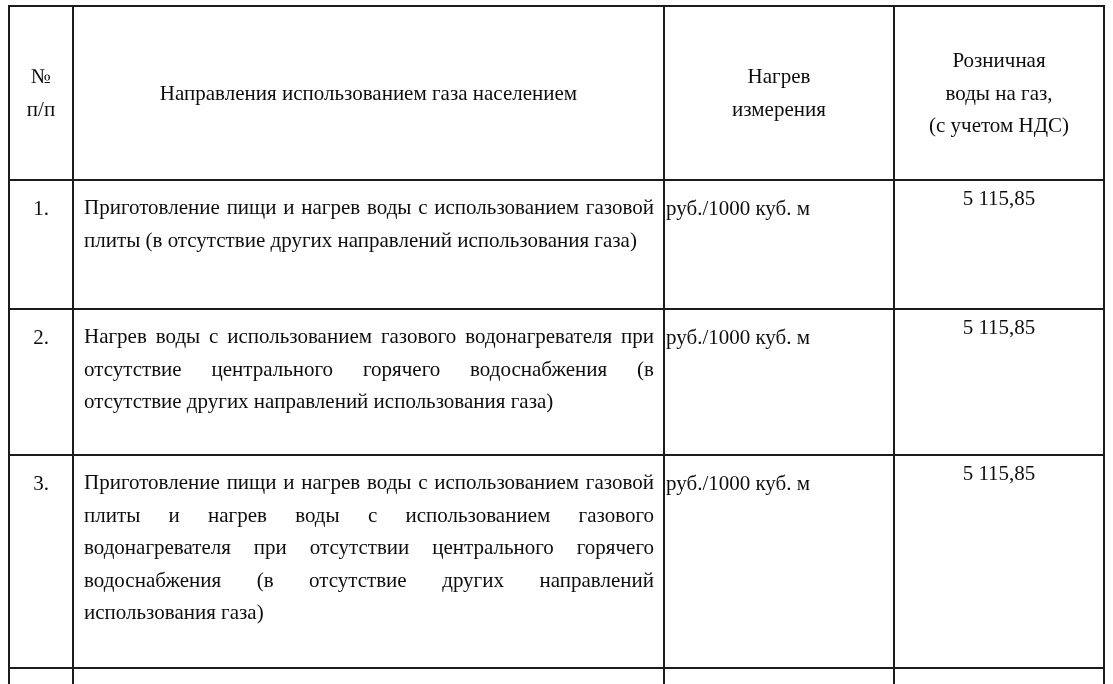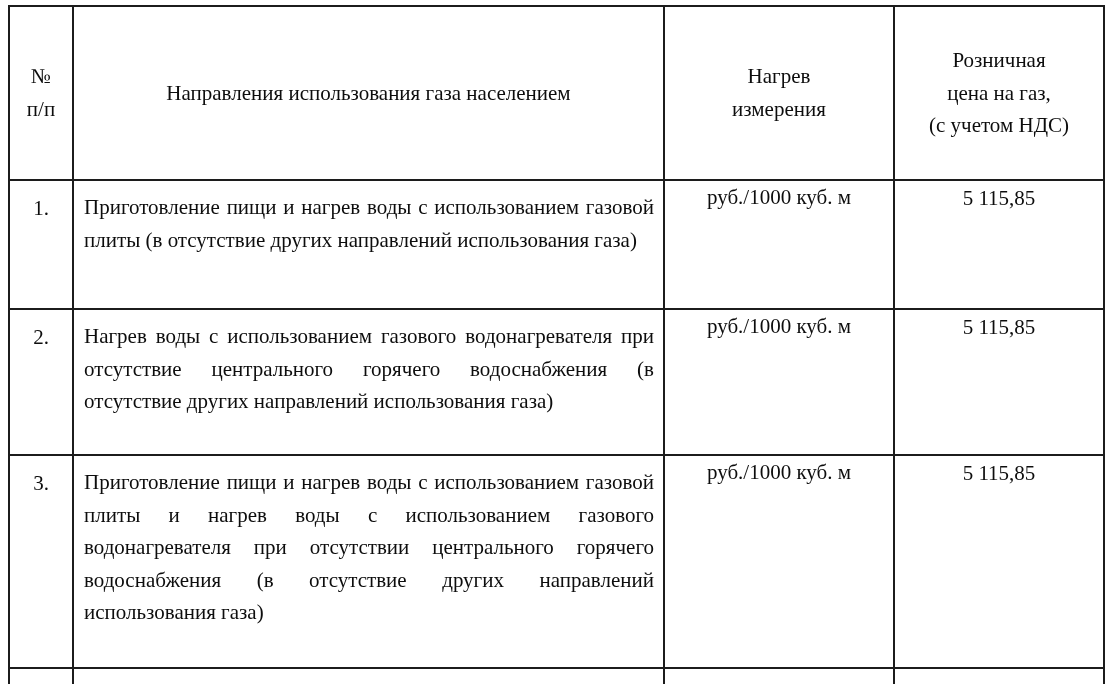--- a/index.html
+++ b/index.html
@@ -57,48 +57,47 @@
     vertical-align: top;
     padding-top: 11px;
   }
   td.cell-direction {
     text-align: justify;
     vertical-align: top;
     padding: 10px 9px 6px 10px;
     font-family: Liberation Serif, serif;
   }
   td.cell-unit {
-    text-align: center;
     vertical-align: top;
-    padding-top: 0;
+    padding-top: 11px;
   }
   td.cell-price {
     text-align: center;
     vertical-align: top;
   }
 </style>
 </head>
 <body>
 
 <table class="doc-table">
   <colgroup>
     <col class="c-num">
     <col class="c-dir">
     <col class="c-unit">
     <col class="c-price">
   </colgroup>
   <thead>
     <tr>
       <th>№
 п/п</th>
-      <th>Направления использования газа населением</th>
+      <th>Направления использованием газа населением</th>
       <th>Нагрев
 измерения</th>
       <th>Розничная
-цена на газ,
+воды на газ,
 (с учетом НДС)</th>
     </tr>
   </thead>
   <tbody>
     <tr class="row-1">
       <td class="cell-num">1.</td>
       <td class="cell-direction">Приготовление пищи и нагрев воды с использованием газовой плиты (в отсутствие других направлений использования газа)</td>
       <td class="cell-unit">руб./1000 куб. м</td>
       <td class="cell-price">5 115,85</td>
     </tr>

